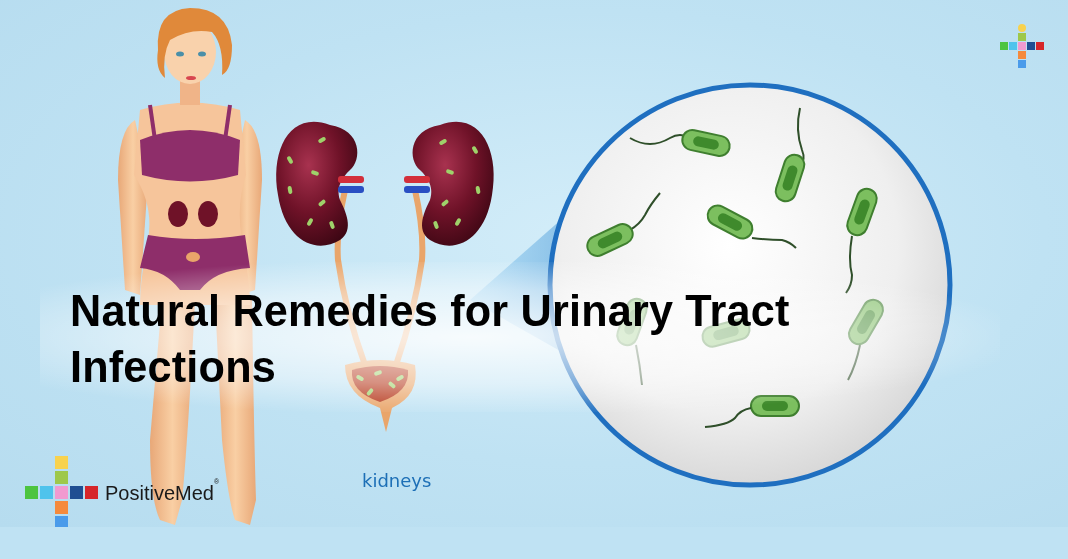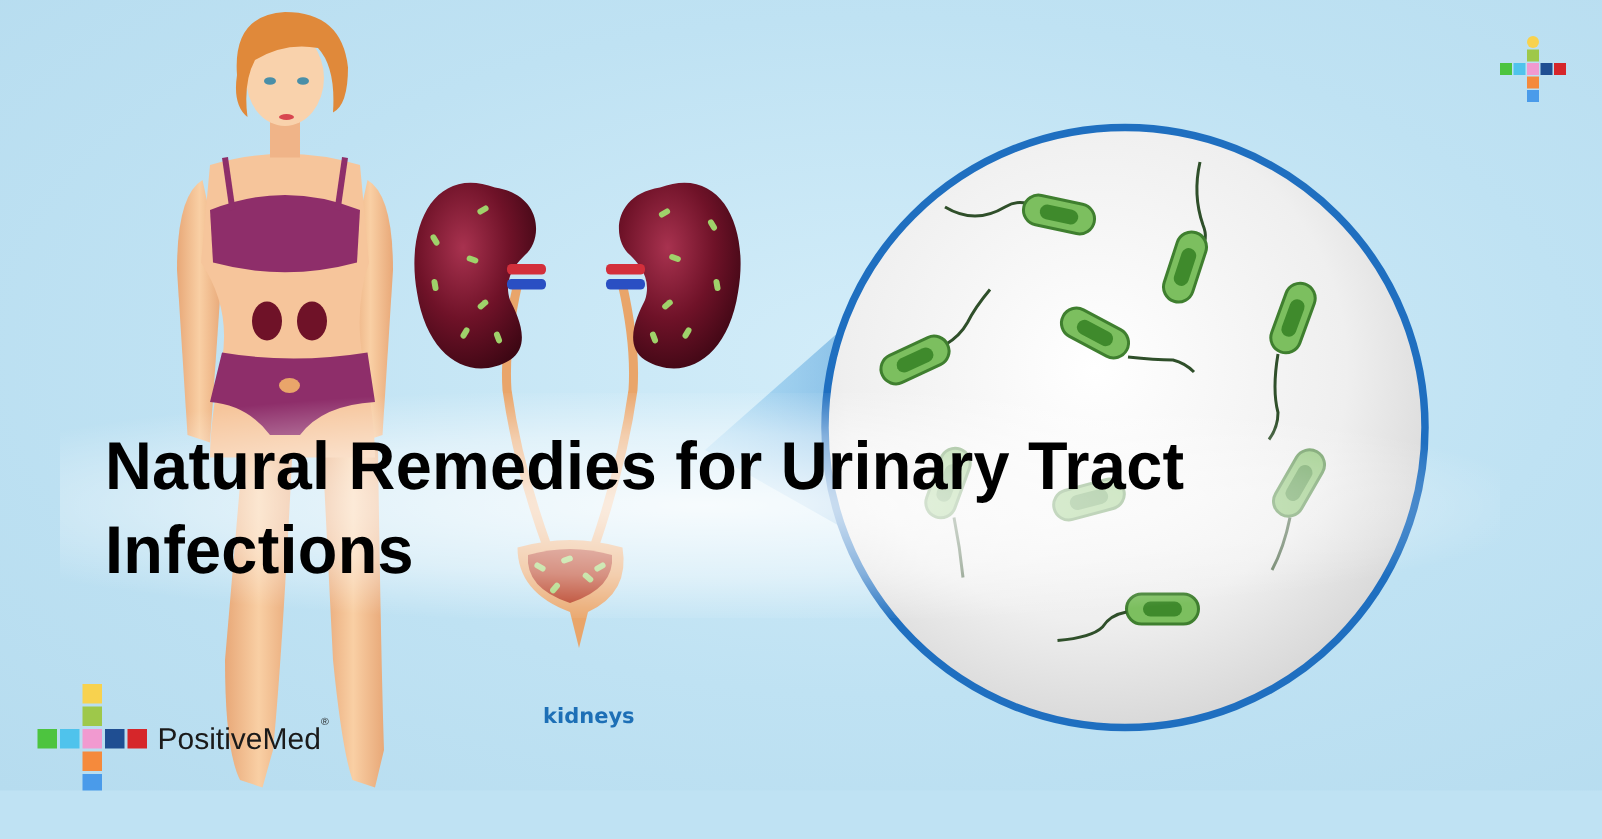--- a/index.html
+++ b/index.html
@@ -1,21 +1,21 @@
 <!DOCTYPE html>
 <html><head>
 <meta charset="utf-8">
 <style>
   html, body { margin: 0; padding: 0; }
   body { width: 1068px; height: 559px; overflow: hidden; background: #bfe2f3; font-family: "Liberation Sans", sans-serif; }
   .canvas { position: relative; width: 1068px; height: 527px; background: radial-gradient(ellipse at 55% 45%, #d3edf9 0%, #bfe2f3 55%, #b6dcef 100%); overflow: hidden; }
   .layer { position: absolute; left: 0; top: 0; }
   .title-glow { position: absolute; left: 40px; top: 262px; width: 960px; height: 150px; background: radial-gradient(ellipse at 45% 50%, rgba(255,255,255,0.85) 0%, rgba(255,255,255,0.45) 45%, rgba(255,255,255,0) 75%); pointer-events: none; }
   .title { position: absolute; left: 70px; top: 283px; margin: 0; font-family: "Liberation Sans", sans-serif; font-weight: 700; font-size: 45px; line-height: 56px; color: #000; letter-spacing: 0.2px; transform: scaleX(0.96); transform-origin: left top; width: 920px; }
-  .caption { position: absolute; font-family: "DejaVu Sans", sans-serif; font-weight: 700; color: #1d6fb6; font-size: 14px; }
+  .caption { position: absolute; font-family: "DejaVu Sans", sans-serif; font-weight: 400; color: #1d6fb6; font-size: 18px; }
   .cap-kidneys { left: 362px; top: 470px; }
   .cap-bacteria { left: 632px; top: 470px; }
   .logo { position: absolute; left: 25px; top: 456px; width: 230px; height: 74px; }
   .logo-cross { position: absolute; left: 0; top: 0; width: 90px; height: 74px; }
   .logo-cross span { position: absolute; width: 13px; height: 13px; }
   .logo-text { position: absolute; left: 80px; top: 26px; font-family: "Liberation Sans", sans-serif; font-size: 20px; color: #1a1a1a; white-space: nowrap; }
   .logo-text sup { font-size: 7px; vertical-align: top; position: relative; top: -4px; }
   .corner-logo { position: absolute; left: 1000px; top: 24px; width: 44px; height: 44px; }
   .corner-logo span { position: absolute; width: 8px; height: 8px; }
 </style>

